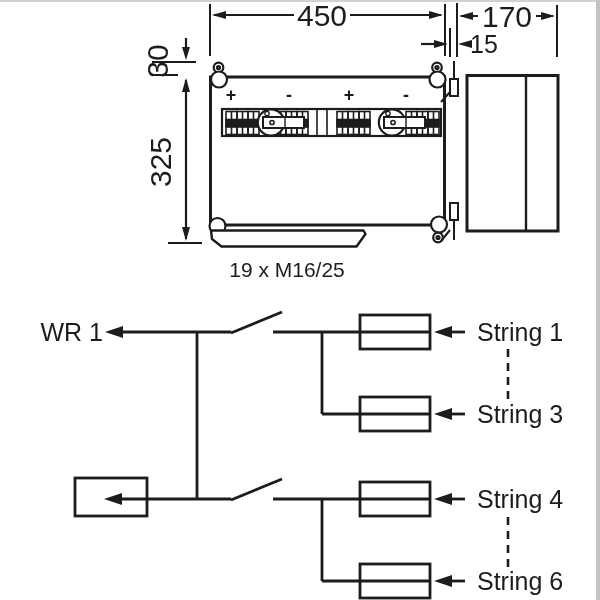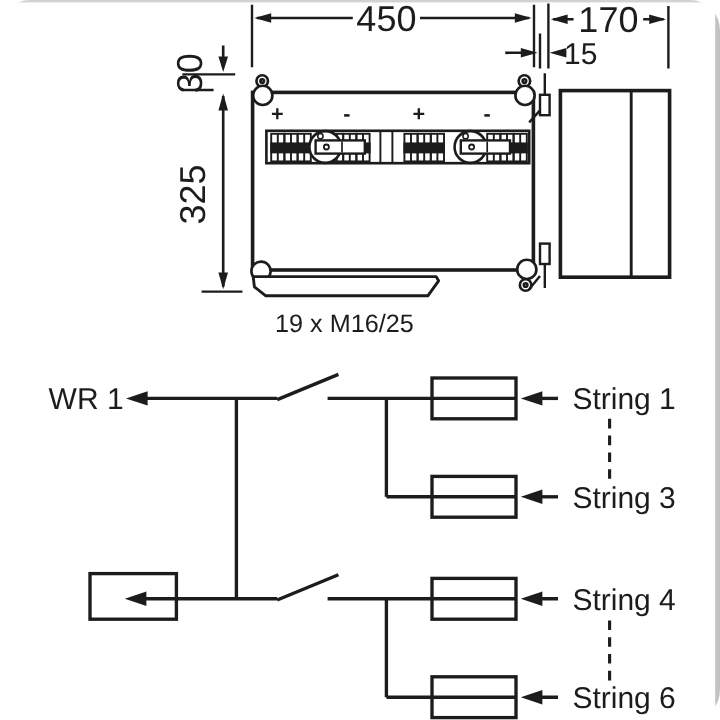--- a/index.html
+++ b/index.html
@@ -2,21 +2,20 @@
 <html><head>
 <meta charset="utf-8">
 <style>
   html,body{margin:0;padding:0;background:#ffffff;}
   .page{
     position:relative;
     width:600px;height:600px;
     background:#ffffff;
     overflow:hidden;
     font-family:"Liberation Sans","DejaVu Sans",sans-serif;
-    border-radius:25px;
   }
   svg{display:block;}
   .edge-top{position:absolute;top:0;left:0;width:600px;height:2px;background:#d2d2d2;}
   .edge-right{position:absolute;top:0;right:0;width:4px;height:600px;background:#c3c3c3;}
   text{fill:#1c1c1c;}
   .dim-big{font-size:30px;}
   .dim-small{font-size:25px;}
   .gland{font-size:21px;}
   .schem{font-size:25px;}
   .pol{font-size:18px;font-weight:bold;}

